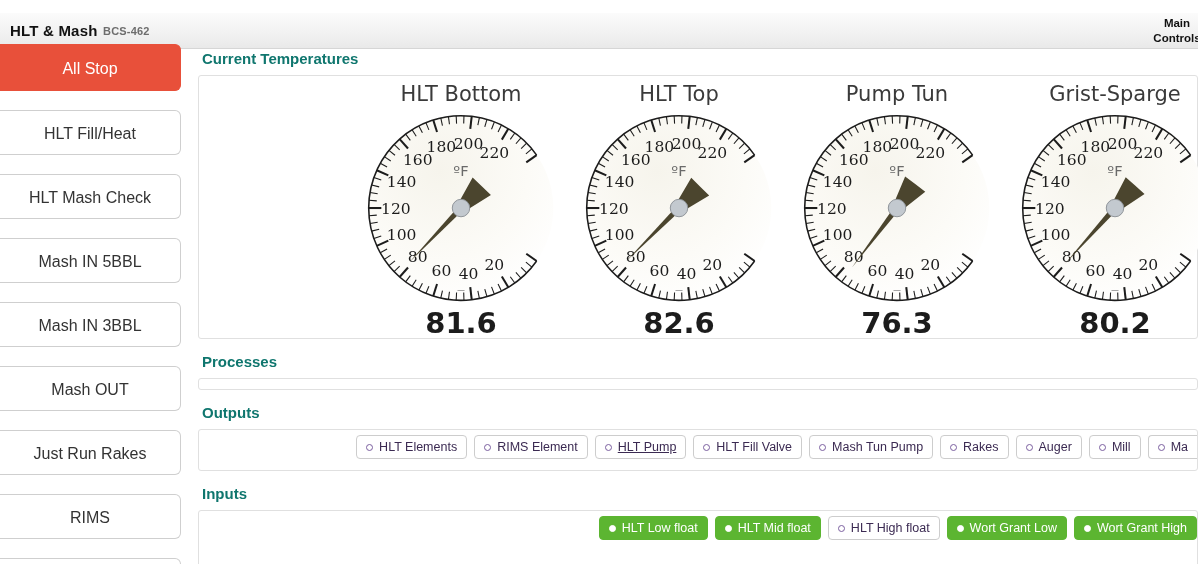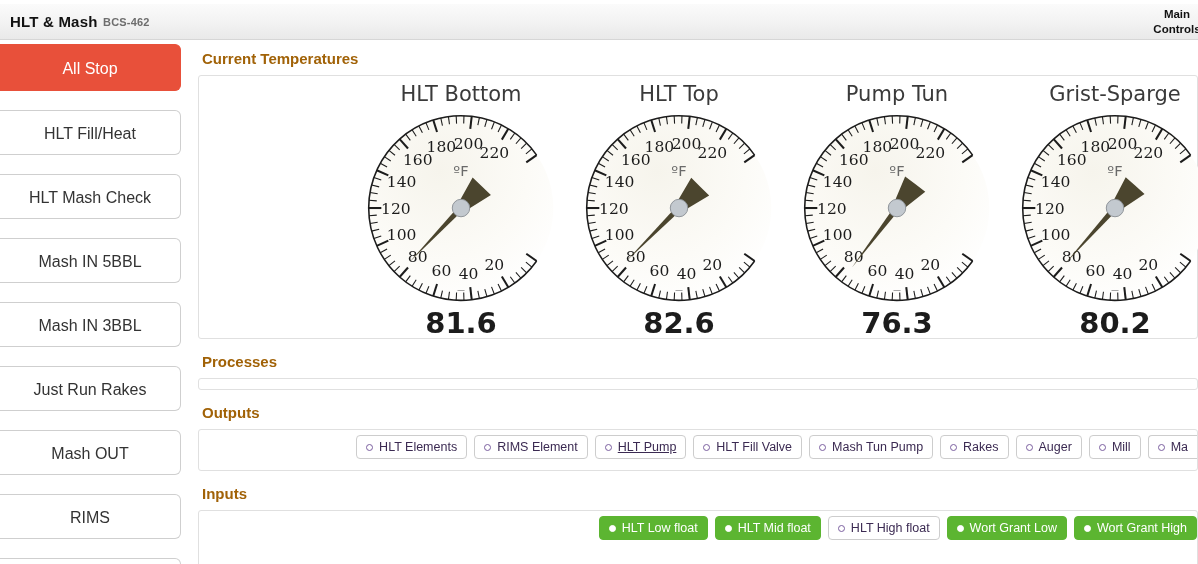--- a/index.html
+++ b/index.html
@@ -7,21 +7,21 @@
     margin: 0; padding: 0;
     width: 1198px; height: 564px;
     overflow: hidden;
     background: #ffffff;
     font-family: "Liberation Sans", sans-serif;
     -webkit-font-smoothing: antialiased;
   }
 
   
   #header {
-    position: absolute; left: 0; top: 4px;
+    position: absolute; left: 0; top: 13px;
     width: 1198px; height: 36px;
     background: linear-gradient(180deg, #fbfbfb 0%, #f2f2f2 55%, #e9e9e9 100%);
     border-bottom: 1px solid #d6d6d6;
   }
   #header-title {
     position: absolute; left: 10px; top: 9px;
     font-size: 15px; font-weight: bold; color: #111;
     letter-spacing: .2px;
   }
   #header-model {
@@ -71,21 +71,21 @@
     font-size: 20px; color: #6f6f6f; line-height: 1;
     font-family: "DejaVu Sans", sans-serif;
   }
 
   
   #main {
     position: absolute; left: 198px; top: 36px;
     width: 1000px; height: 528px;
   }
   .section-title {
-    font-size: 15px; font-weight: bold; color: #a16207;
+    font-size: 15px; font-weight: bold; color: #0f766e;
     margin: 14px 0 8px 4px;
   }
   .panel {
     background: #fff;
     border: 1px solid #e0e0e0;
     border-radius: 3px;
     width: 1000px;
     padding-left: 24px;
   }
   #temps-panel { height: 264px; position: relative; }
@@ -160,22 +160,22 @@
   <div id="header-right">Main Controls</div>
 </div>
 
 <div id="sidebar">
   <div id="sidebar-buttons">
       <div class="side-btn danger">All Stop</div>
       <div class="side-btn">HLT Fill/Heat</div>
       <div class="side-btn">HLT Mash Check</div>
       <div class="side-btn">Mash IN 5BBL</div>
       <div class="side-btn">Mash IN 3BBL</div>
+      <div class="side-btn">Mash OUT</div>
       <div class="side-btn">Just Run Rakes</div>
-      <div class="side-btn">Mash OUT</div>
       <div class="side-btn">RIMS</div>
       <div class="side-btn">Heat HLT Fill</div>
     </div>
   <div id="collapse-row">
     <span id="collapse-chevron">‹</span>
   </div>
 </div>
 
 <div id="main">
 

